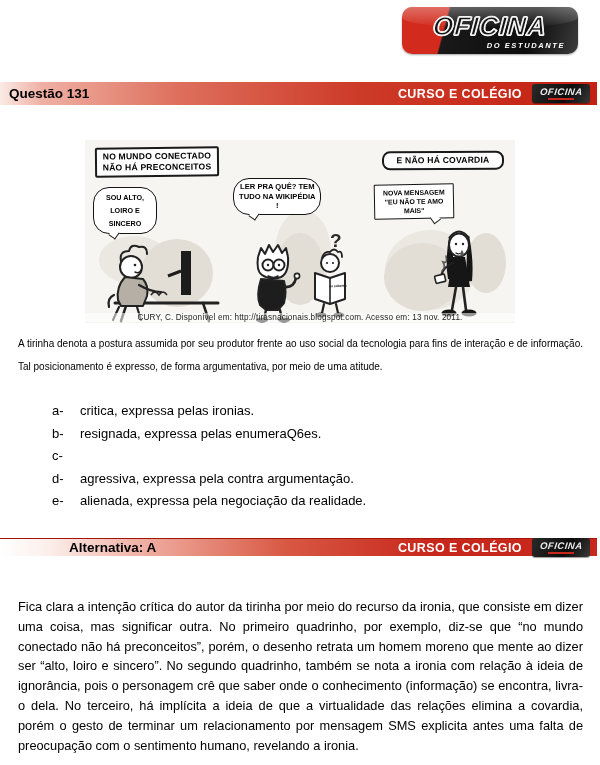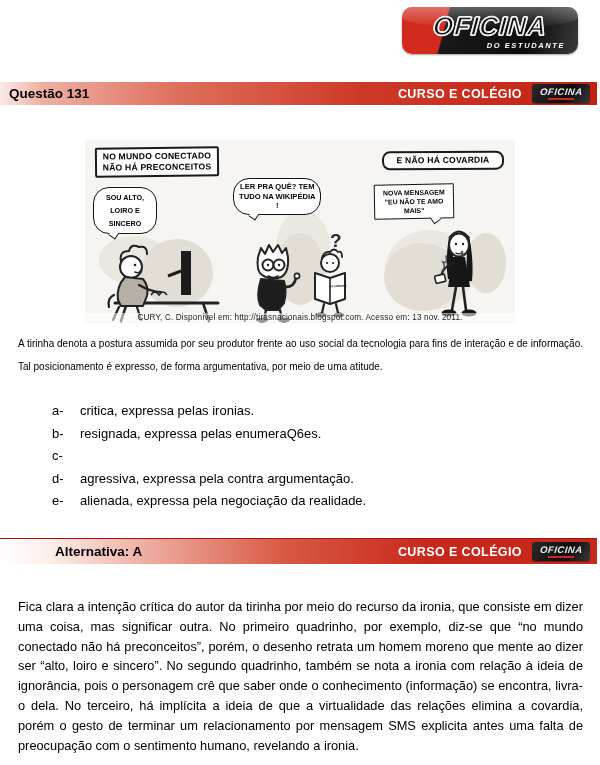--- a/index.html
+++ b/index.html
@@ -38,23 +38,24 @@
 
   
   .bar {
     position: absolute; left: 0; width: 597px; display: flex; align-items: center;
   }
   .bar.question-bar {
     top: 82px; height: 23px;
     background: linear-gradient(90deg, #fbeae5 0%, #efb0a4 7%, #dd6f5c 30%, #cd3a28 60%, #c42112 100%);
   }
   .bar.answer-bar {
-    top: 538px; height: 26px;
+    top: 538px; height: 18px;
     border-top: 1px solid #a21508;
     background: linear-gradient(90deg, #ffffff 0%, #fcefeb 8%, #eeab9e 25%, #d85843 48%, #c8281c 72%, #c8281c 100%);
+    padding-left: 14px;
   }
   .bar-title { font-weight: bold; font-size: 13.5px; color: #000; margin-left: 9px; }
   .answer-bar .bar-title { margin-left: 55px; }
   .bar-spacer { flex: 1; }
   .bar-brand { color: #fff; font-weight: bold; font-size: 12.5px; letter-spacing: .4px; }
   .mini-logo {
     width: 58px; height: 19px; margin: 0 7px 0 10px; border-radius: 3px;
     background: linear-gradient(120deg, #2a2a2a 0%, #0c0c0c 60%, #383838 100%);
     display: flex; flex-direction: column; align-items: center; justify-content: center;
     box-shadow: 0 1px 1px rgba(0,0,0,.4);

